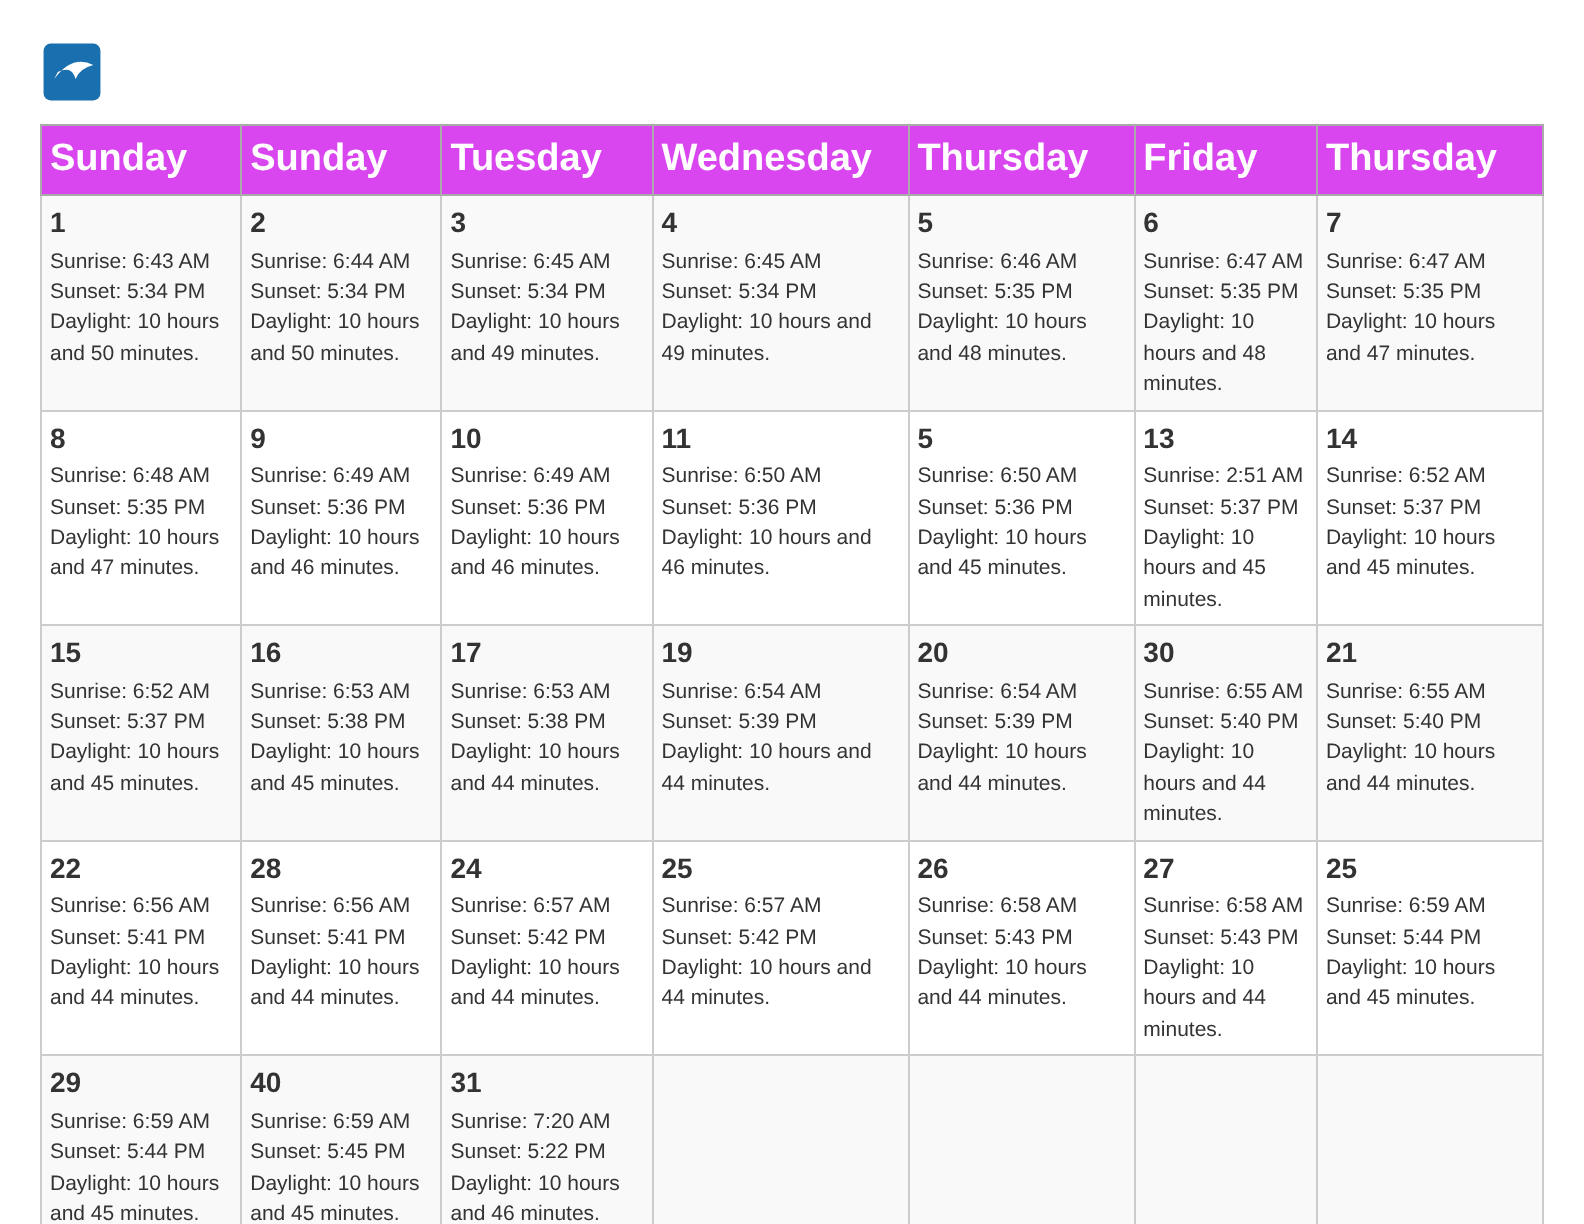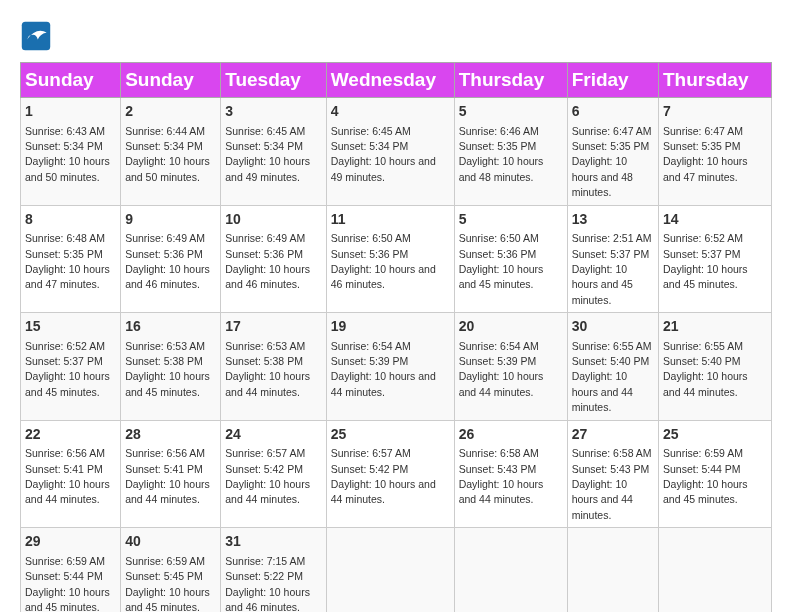--- a/index.html
+++ b/index.html
@@ -149,20 +149,20 @@
         <td><span class="day-num">28</span><span class="day-info">Sunrise: 6:56 AM</span><br><span class="day-info">Sunset: 5:41 PM</span><br><span class="day-info">Daylight: 10 hours and 44 minutes.</span></td>
         <td><span class="day-num">24</span><span class="day-info">Sunrise: 6:57 AM</span><br><span class="day-info">Sunset: 5:42 PM</span><br><span class="day-info">Daylight: 10 hours and 44 minutes.</span></td>
         <td><span class="day-num">25</span><span class="day-info">Sunrise: 6:57 AM</span><br><span class="day-info">Sunset: 5:42 PM</span><br><span class="day-info">Daylight: 10 hours and 44 minutes.</span></td>
         <td><span class="day-num">26</span><span class="day-info">Sunrise: 6:58 AM</span><br><span class="day-info">Sunset: 5:43 PM</span><br><span class="day-info">Daylight: 10 hours and 44 minutes.</span></td>
         <td><span class="day-num">27</span><span class="day-info">Sunrise: 6:58 AM</span><br><span class="day-info">Sunset: 5:43 PM</span><br><span class="day-info">Daylight: 10 hours and 44 minutes.</span></td>
         <td><span class="day-num">25</span><span class="day-info">Sunrise: 6:59 AM</span><br><span class="day-info">Sunset: 5:44 PM</span><br><span class="day-info">Daylight: 10 hours and 45 minutes.</span></td>
       </tr>
       <tr>
         <td><span class="day-num">29</span><span class="day-info">Sunrise: 6:59 AM</span><br><span class="day-info">Sunset: 5:44 PM</span><br><span class="day-info">Daylight: 10 hours and 45 minutes.</span></td>
         <td><span class="day-num">40</span><span class="day-info">Sunrise: 6:59 AM</span><br><span class="day-info">Sunset: 5:45 PM</span><br><span class="day-info">Daylight: 10 hours and 45 minutes.</span></td>
-        <td><span class="day-num">31</span><span class="day-info">Sunrise: 7:15 AM</span><br><span class="day-info">Sunset: 5:22 PM</span><br><span class="day-info">Daylight: 10 hours and 46 minutes.</span></td>
+        <td><span class="day-num">31</span><span class="day-info">Sunrise: 7:20 AM</span><br><span class="day-info">Sunset: 5:22 PM</span><br><span class="day-info">Daylight: 10 hours and 46 minutes.</span></td>
         <td></td>
         <td></td>
         <td></td>
         <td></td>
       </tr>
     </tbody>
 </table>
 
 </body></html>

